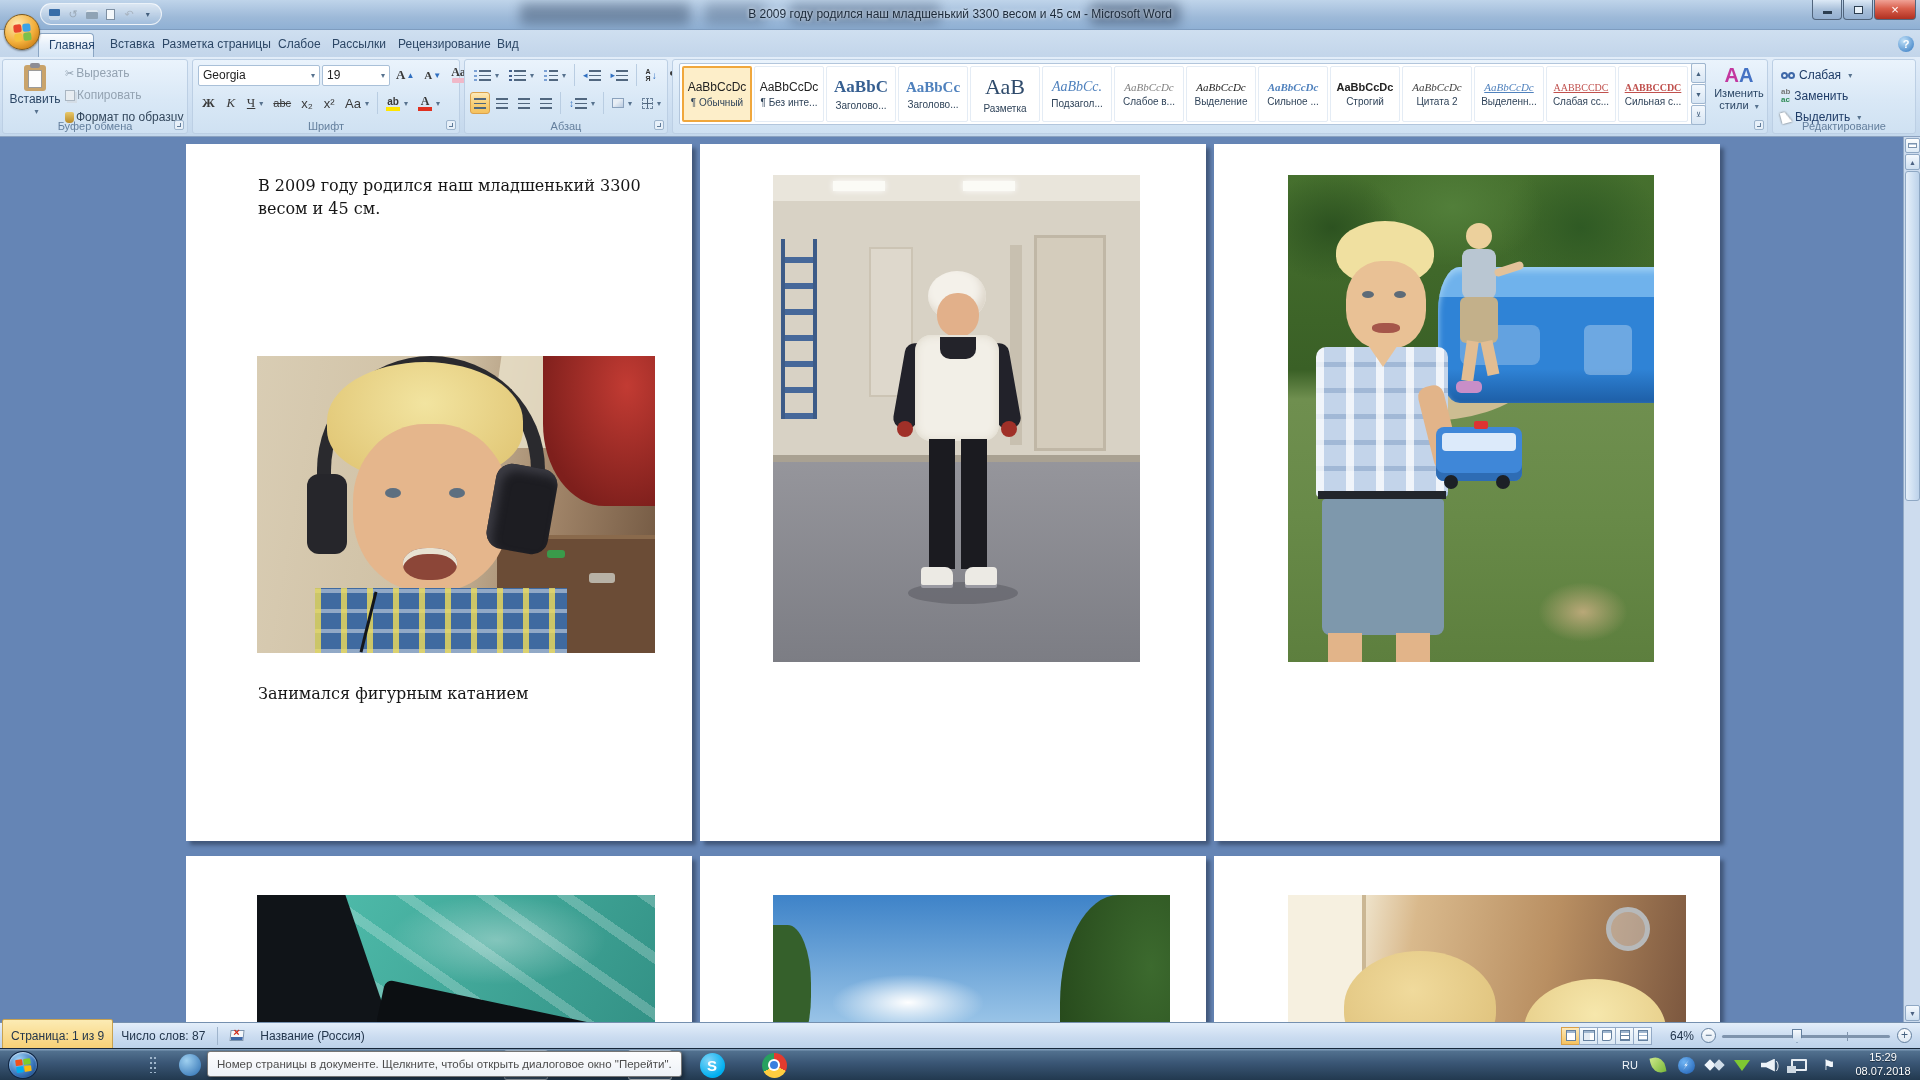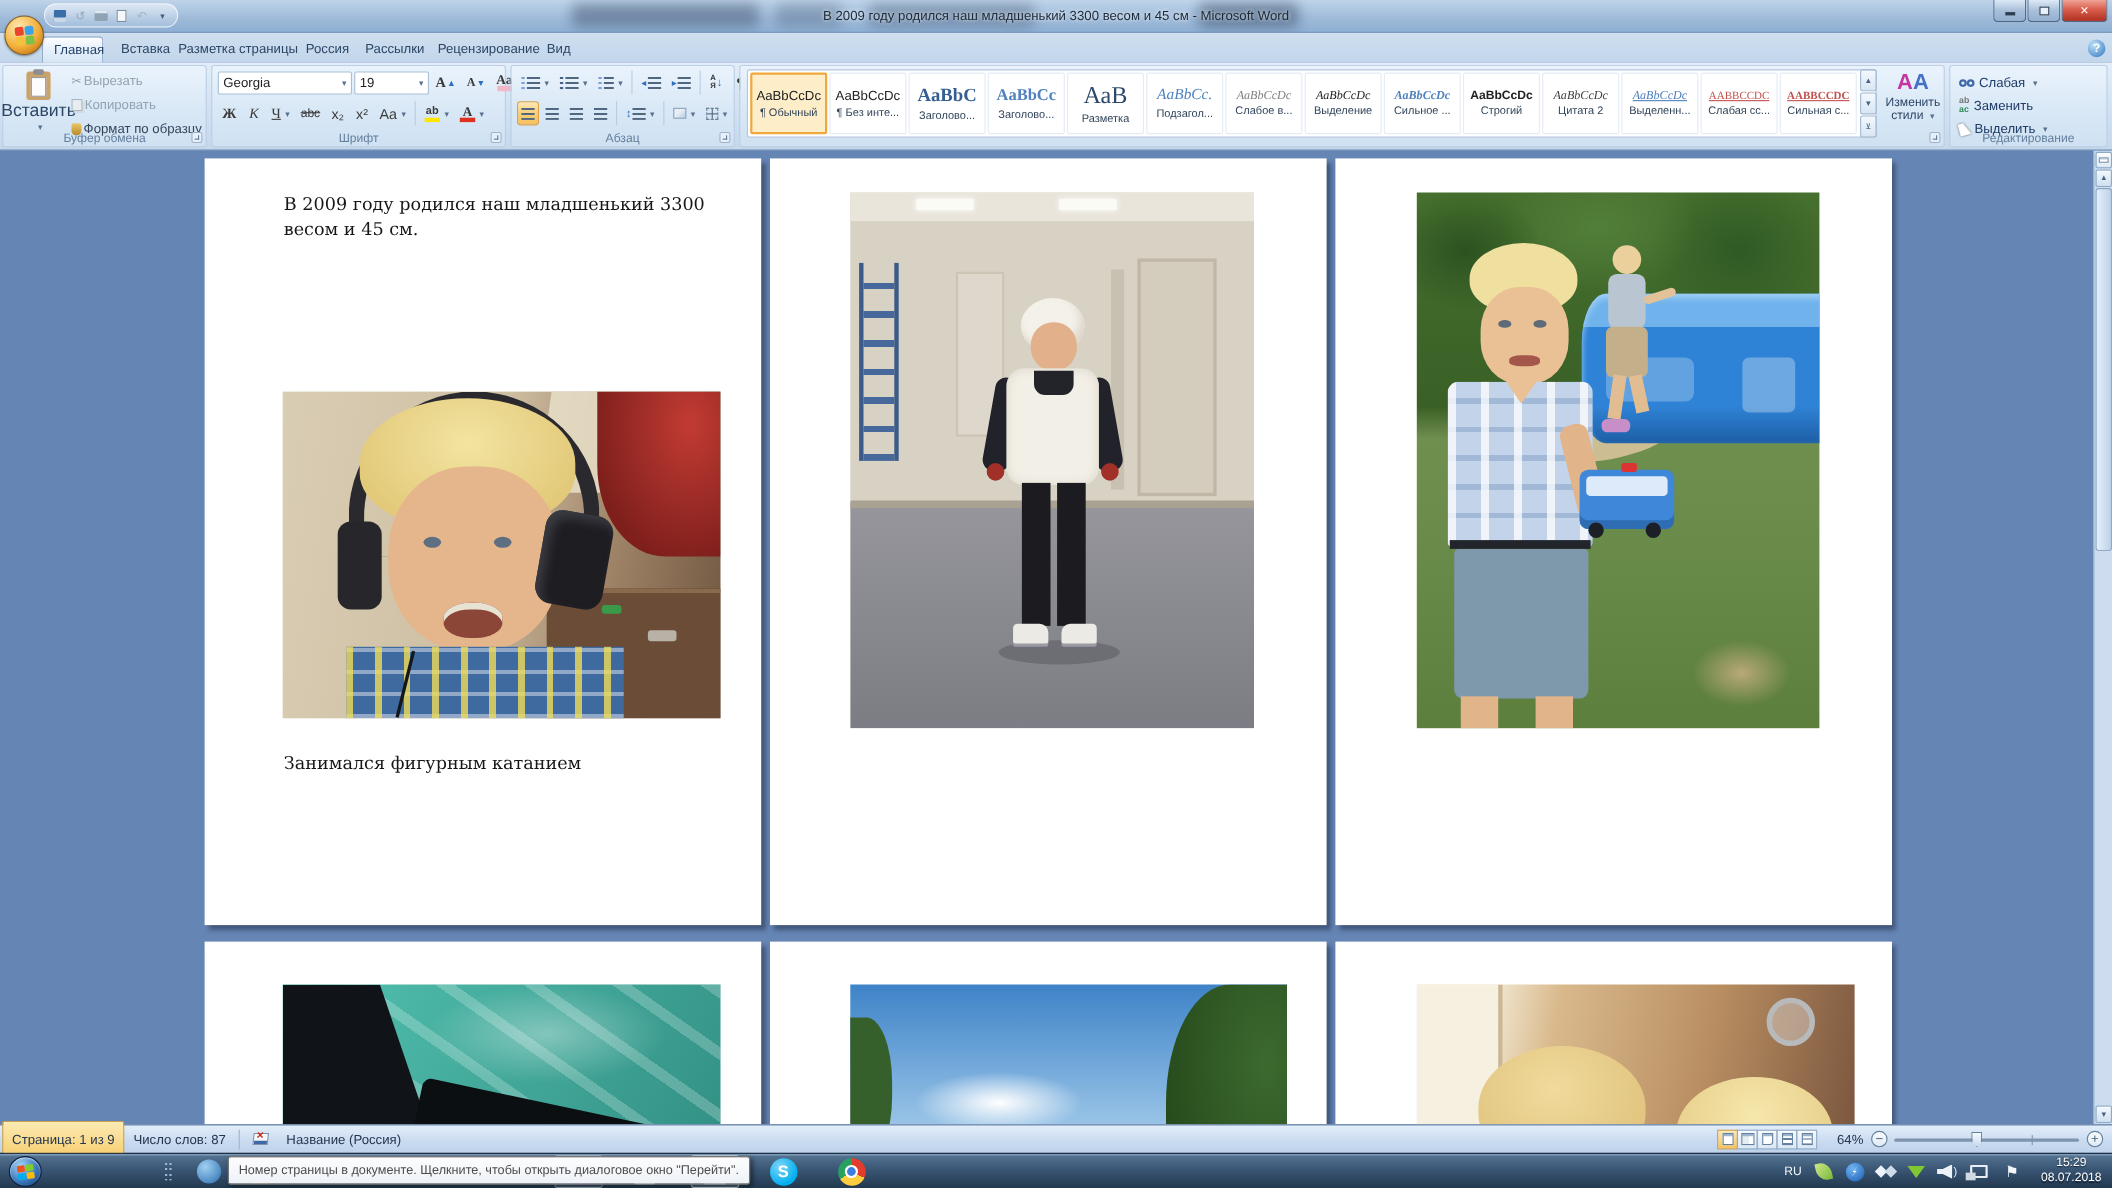--- a/index.html
+++ b/index.html
@@ -119,36 +119,36 @@
       <span style="width:9px;height:11px;background:#f4f8fb;border:1px solid #7d8fa2"></span>
     </span>
   <span class="qicon" style="color:#a8b4c0">↶</span>
   <span class="qicon" style="font-size:8px;color:#44607e">▾</span>
 </div>
 
 <div id="tabrow">
   <div class="rtab active" style="left:38px;width:56px">Главная</div>
   <div class="rtab" style="left:100px">Вставка</div>
   <div class="rtab" style="left:152px">Разметка страницы</div>
-  <div class="rtab" style="left:268px">Россия</div>
+  <div class="rtab" style="left:268px">Слабое</div>
   <div class="rtab" style="left:322px">Рассылки</div>
   <div class="rtab" style="left:388px">Рецензирование</div>
   <div class="rtab" style="left:487px">Вид</div>
   <div style="position:absolute;right:6px;top:6px;width:16px;height:16px;border-radius:50%;background:radial-gradient(circle at 35% 30%,#bfe0f8,#2f76c0);color:#fff;font-size:11px;font-weight:bold;text-align:center;line-height:16px">?</div>
 </div>
 
 <div id="ribbon">
 
   <div class="grp" style="left:2px;width:186px">
     <div class="row" style="left:6px;top:5px;flex-direction:column;gap:1px;width:52px">
       <span style="width:22px;height:26px;background:#c9a36a;border-radius:3px;position:relative">
           <span style="position:absolute;left:4px;top:5px;width:14px;height:18px;background:#fdfdfd;border:1px solid #9a9a9a"></span>
           <span style="position:absolute;left:6px;top:-2px;width:10px;height:5px;background:#8d8d95;border-radius:2px"></span>
         </span>
-      <span style="font-size:16px;color:#2c4766">Вставить</span>
+      <span style="font-size:12px;color:#2c4766">Вставить</span>
       <span class="dd">▾</span>
     </div>
     <div class="row" style="left:62px;top:6px">
         <span class="gray" style="font-size:11px">✂</span>
         <span class="gray" style="font-size:12px">Вырезать</span>
       </div>
     <div class="row" style="left:62px;top:28px">
         <span style="width:10px;height:11px;border:1px solid #aab6c2;background:#e8edf2;box-shadow:2px 2px 0 #d4dde6"></span>
         <span class="gray" style="font-size:12px">Копировать</span>
       </div>

